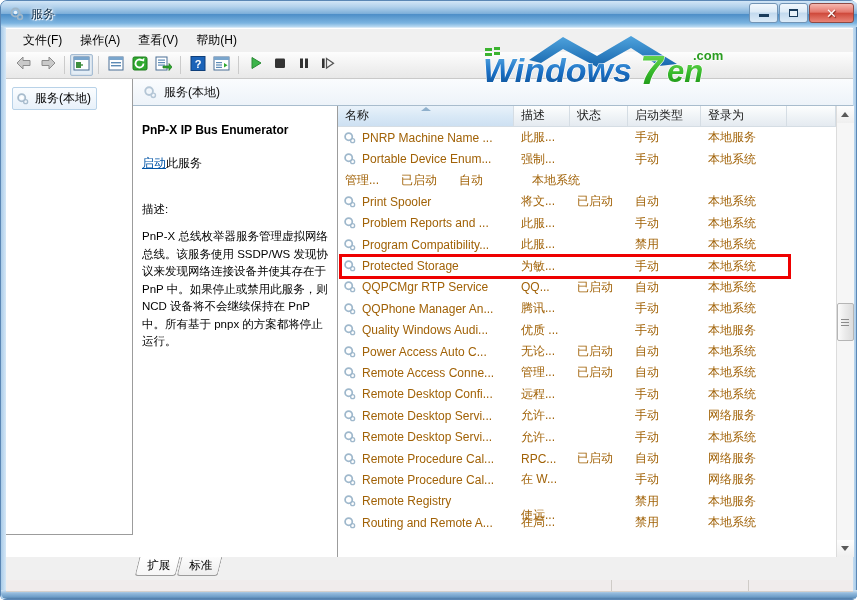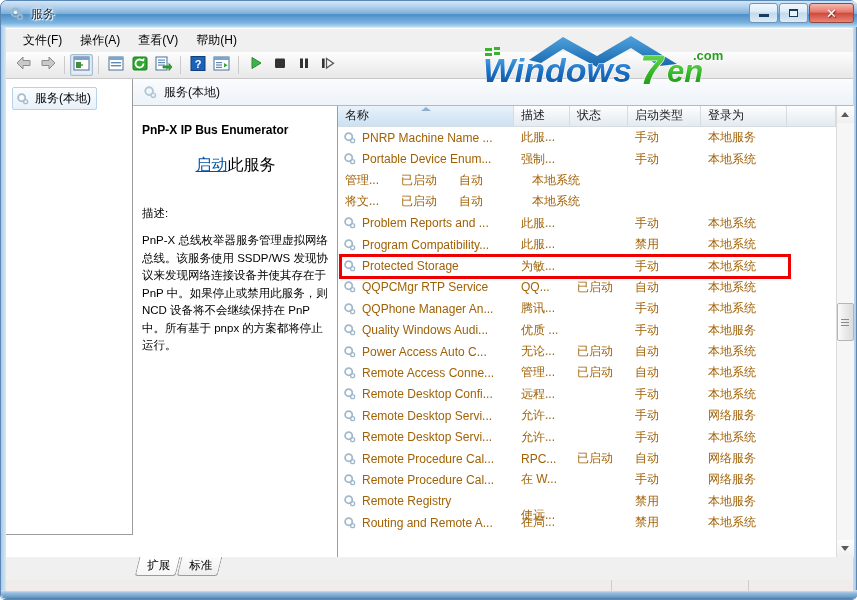--- a/index.html
+++ b/index.html
@@ -176,21 +176,21 @@
     padding: 17px 8px 0 9px;
     font-size: 11.5px;
     color: #000;
     overflow: hidden;
     position: relative;
   }
   #desc-title {
     font-weight: bold; font-size: 12px; color: #000;
     margin-bottom: 18px; line-height: 1.2;
   }
-  #desc-action { font-size: 16px; margin-bottom: 30px; text-align: center; }
+  #desc-action { font-size: 12px; margin-bottom: 30px; }
   #desc-action .lnk { color: #0054a6; text-decoration: underline; cursor: pointer; }
   #desc-label { font-size: 11.5px; margin-bottom: 11px; }
   #desc-body { font-size: 11.5px; line-height: 1.52; }
 
   
   #list-wrap {
     flex: 1; display: flex; flex-direction: column; min-width: 0;
     background: #ffffff; position: relative;
   }
   #list-header {
@@ -590,20 +590,28 @@
                 <div class="cell" style="width: 73px;">手动</div>
                 <div class="cell" style="width: 86px;">本地系统</div>
               </div>
               <div class="row">
                 <div class="cell" style="width: 56px;">管理...</div>
                 <div class="cell" style="width: 58px;">已启动</div>
                 <div class="cell" style="width: 73px;">自动</div>
                 <div class="cell" style="width: 86px;">本地系统</div>
               </div>
               <div class="row">
+                <div class="cell name" style="width: 176px;">
+                  <span class="gear-ico"><svg width="14" height="14" viewBox="0 0 16 16">
+                      <circle cx="6.5" cy="6.5" r="4.1" fill="none" stroke="#9fb8cc" stroke-width="2"></circle>
+                      <circle cx="6.5" cy="6.5" r="1.7" fill="#ffffff"></circle>
+                      <circle cx="11" cy="11" r="2.3" fill="none" stroke="#9fb8cc" stroke-width="1.5"></circle>
+                    </svg></span>
+                  <span>Print Spooler</span>
+                </div>
                 <div class="cell" style="width: 56px;">将文...</div>
                 <div class="cell" style="width: 58px;">已启动</div>
                 <div class="cell" style="width: 73px;">自动</div>
                 <div class="cell" style="width: 86px;">本地系统</div>
               </div>
               <div class="row">
                 <div class="cell name" style="width: 176px;">
                   <span class="gear-ico"><svg width="14" height="14" viewBox="0 0 16 16">
                       <circle cx="6.5" cy="6.5" r="4.1" fill="none" stroke="#9fb8cc" stroke-width="2"></circle>
                       <circle cx="6.5" cy="6.5" r="1.7" fill="#ffffff"></circle>

